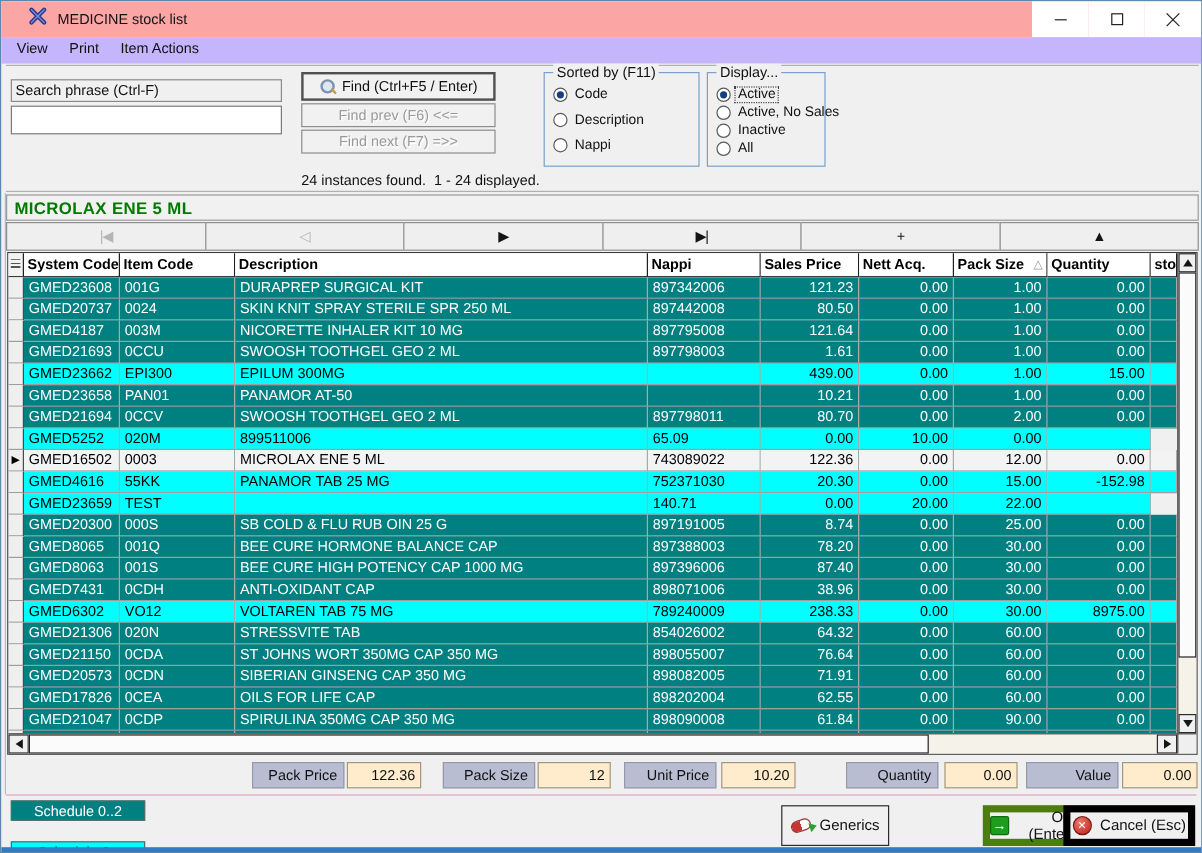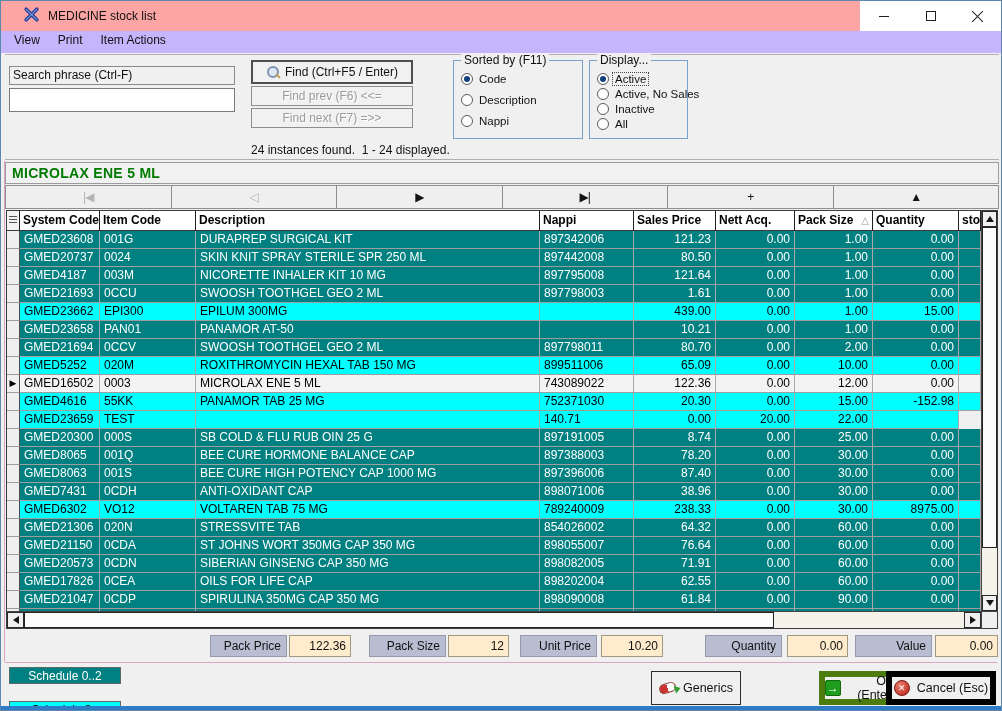--- a/index.html
+++ b/index.html
@@ -310,21 +310,20 @@
           <div class="bc">80.70</div>
           <div class="bc">0.00</div>
           <div class="bc">2.00</div>
           <div class="bc">0.00</div>
           <div class="bc"></div>
         </div>
         <div class="row cyan">
           <div class="bc ind"></div>
           <div class="bc">GMED5252</div>
           <div class="bc">020M</div>
-          <div class="bc">ROXITHROMYCIN HEXAL TAB 150 MG</div>
           <div class="bc">899511006</div>
           <div class="bc">65.09</div>
           <div class="bc">0.00</div>
           <div class="bc">10.00</div>
           <div class="bc">0.00</div>
           <div class="bc"></div>
         </div>
         <div class="row sel">
           <div class="bc ind"><span>▶</span></div>
           <div class="bc">GMED16502</div>

